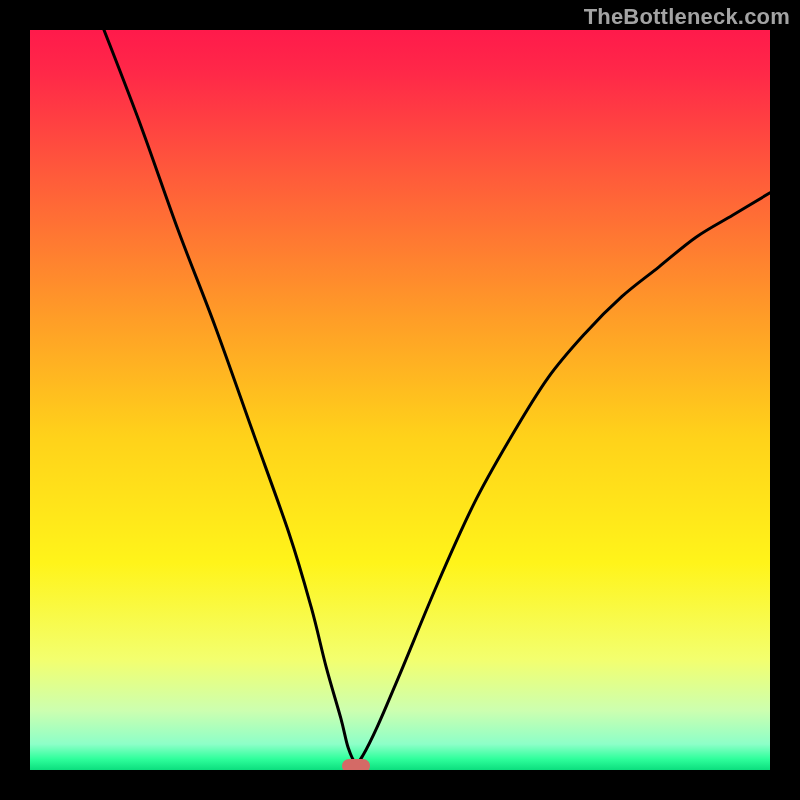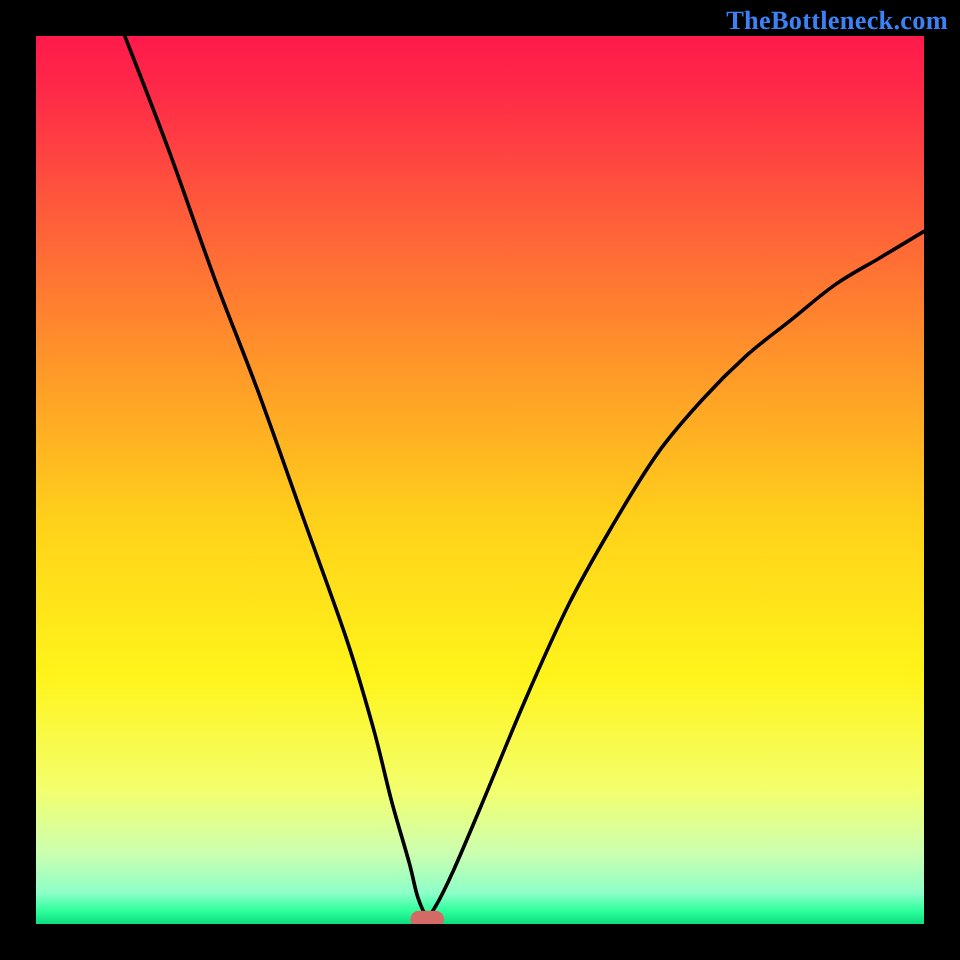--- a/index.html
+++ b/index.html
@@ -13,27 +13,26 @@
   .outer {
     position: relative;
     width: 800px;
     height: 800px;
     background: #000;
   }
   .watermark {
     position: absolute;
     top: 4px;
     right: 10px;
-    color: #3b82f6;
+    color: #a3a3a3;
     font-size: 22px;
     font-weight: 600;
     letter-spacing: 0.2px;
     z-index: 5;
     user-select: none;
-    font-family: Liberation Serif, serif;
   }
   .plot {
     position: absolute;
     left: 30px;
     top: 30px;
     width: 740px;
     height: 740px;
     overflow: hidden;
   }
   .gradient {

